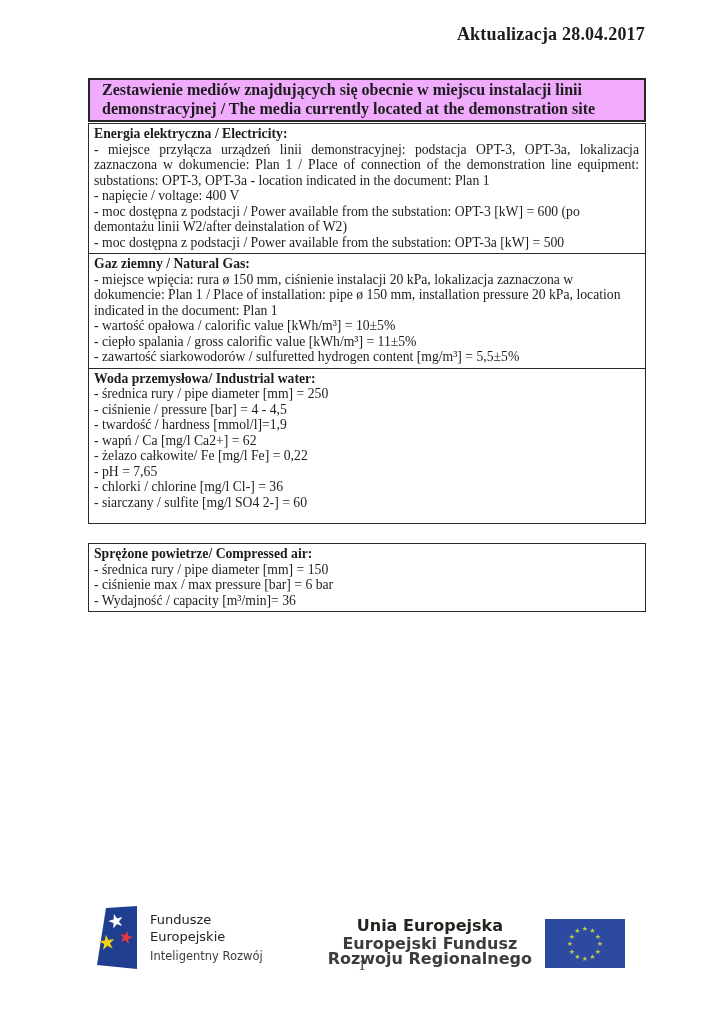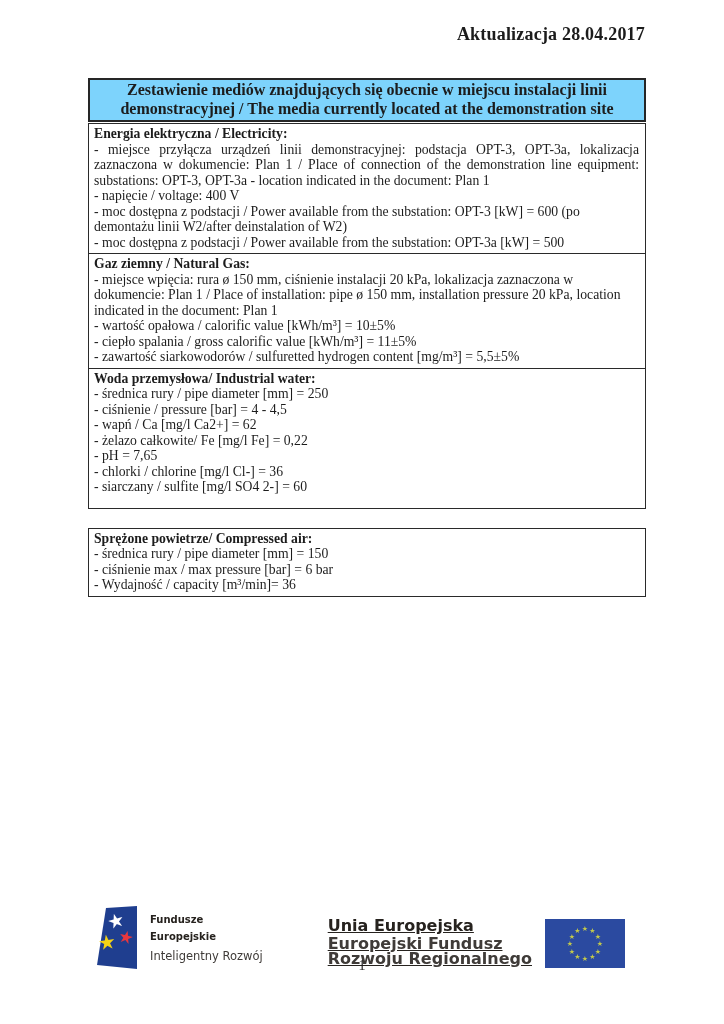--- a/index.html
+++ b/index.html
@@ -6,44 +6,44 @@
   body {
     width:724px; height:1024px; background:#ffffff; position:relative;
     font-family:"Liberation Serif", serif; color:#1c1c1c; overflow:hidden;
   }
   .update-note {
     position:absolute; top:24px; right:79px;
     font-size:18px; font-weight:600; letter-spacing:0.2px;
   }
   .doc { position:absolute; left:88px; top:78px; width:558px; }
   .title-box {
-    box-sizing:border-box; border:2px solid #262626; background:#7dd3fc;
-    text-align:center; font-weight:bold; font-size:16px; line-height:18.5px;
-    padding:1px 0 2px;
+    box-sizing:border-box; border:2px solid #262626; background:#f0abfc;
+    text-align:left; font-weight:bold; font-size:16px; line-height:18.5px;
+    padding:1px 12px 2px;
   }
   .main-box { box-sizing:border-box; border:1.8px solid #2a2a2a; margin-top:1px; }
   .air-box  { box-sizing:border-box; border:1.8px solid #2a2a2a; margin-top:19px; }
   .sec { padding:2px 6px 3px 5px; font-size:13.7px; line-height:15.5px; }
   .sec + .sec { border-top:1.6px solid #2a2a2a; }
   .sec-head { font-weight:bold; }
   .sec p { margin:0; }
   .justify { text-align:justify; }
   .pad-bottom { padding-bottom:13px; }
 
   .footer { position:absolute; left:0; top:0; width:724px; height:1024px; pointer-events:none; }
   .fe-logo-flag { position:absolute; left:96px; top:906px; }
   .fe-logo-text {
     position:absolute; left:150px; top:911px;
     font-family:"DejaVu Sans", sans-serif; color:#26221e;
   }
-  .fe-title { font-size:10px; font-weight:bold; line-height:17px; }
+  .fe-title { font-size:13px; font-weight:normal; line-height:17px; }
   .fe-sub { font-size:11.5px; color:#3f3b38; margin-top:4px;text-align:right; }
   .eu-logo-text {
-    position:absolute; right:192px; top:917px; text-align:left;
-    font-family:"DejaVu Sans", sans-serif; color:#26221e;text-decoration:underline;
+    position:absolute; right:192px; top:917px; text-align:center;
+    font-family:"DejaVu Sans", sans-serif; color:#26221e;
   }
   .eu-title { font-size:16px; font-weight:bold; line-height:18px; }
   .eu-sub { font-size:16px; font-weight:bold; color:#3f3b38; line-height:13px; margin-top:2px; }
   .eu-flag { position:absolute; left:545px; top:919px; }
   .page-number {
     position:absolute; left:0; top:958px; width:724px; text-align:center;
     font-size:14px;
   }
 </style>
 </head>
@@ -68,20 +68,21 @@
       <p>- miejsce wpięcia: rura ø 150 mm, ciśnienie instalacji 20 kPa, lokalizacja zaznaczona w dokumencie: Plan 1 / Place of installation: pipe ø 150 mm, installation pressure 20 kPa, location indicated in the document: Plan 1</p>
       <p>- wartość opałowa / calorific value [kWh/m³] = 10±5%</p>
       <p>- ciepło spalania / gross calorific value [kWh/m³] = 11±5%</p>
       <p>- zawartość siarkowodorów / sulfuretted hydrogen content [mg/m³] = 5,5±5%</p>
     </section>
 
     <section class="sec pad-bottom">
       <div class="sec-head">Woda przemysłowa/ Industrial water:</div>
       <p>- średnica rury / pipe diameter [mm] = 250</p>
       <p>- ciśnienie / pressure [bar] = 4 - 4,5</p>
+      <p>- twardość / hardness [mmol/l]=1,9</p>
       <p>- wapń / Ca [mg/l Ca2+] = 62</p>
       <p>- żelazo całkowite/ Fe [mg/l Fe] = 0,22</p>
       <p>- pH = 7,65</p>
       <p>- chlorki / chlorine [mg/l Cl-] = 36</p>
       <p>- siarczany / sulfite [mg/l SO4 2-] = 60</p>
     </section>
   </div>
 
   <div class="air-box">
     <section class="sec">

